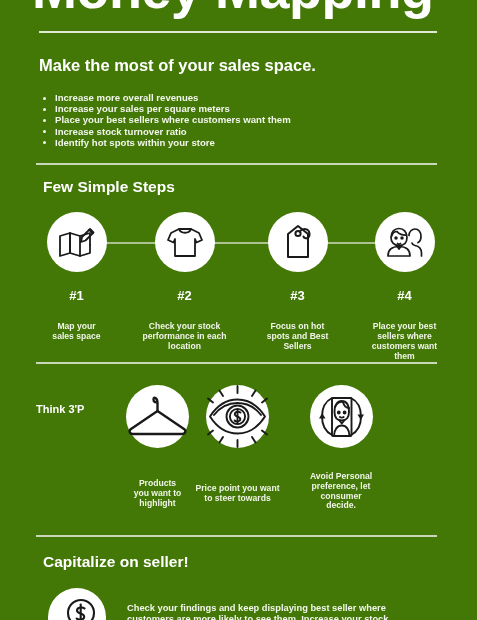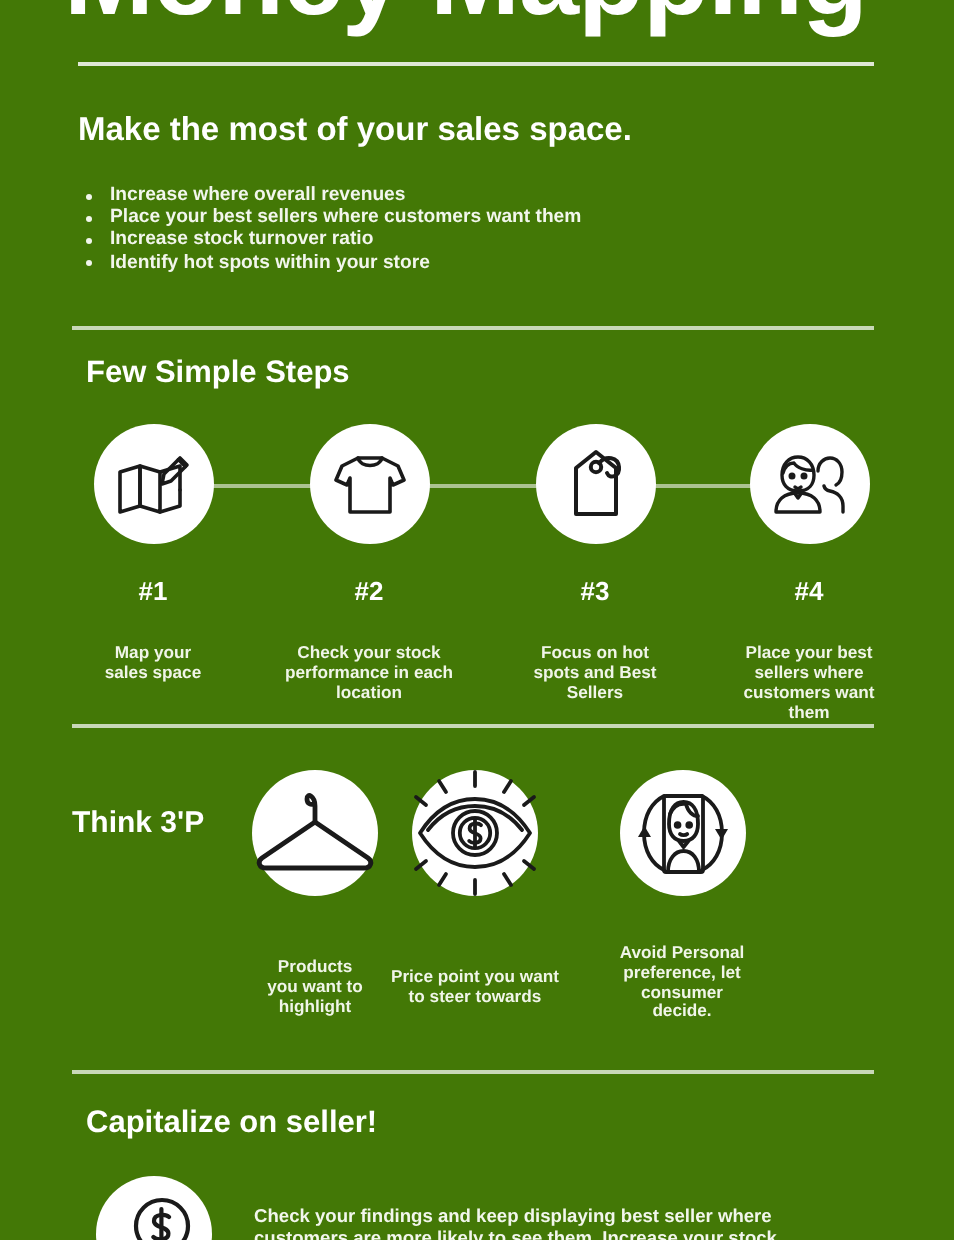--- a/index.html
+++ b/index.html
@@ -47,21 +47,21 @@
   .rule-3{left:36px;top:535px;width:401px;}
 
   
   .sec-head{
     position:absolute;font-size:15.5px;font-weight:700;color:#ffffff;text-align:right;
   }
   .head-steps{left:43px;top:178px;}
   .head-capitalize{left:43px;top:553px;}
   .think-label{
     position:absolute;left:36px;top:403px;
-    font-size:15px;font-weight:700;color:#ffffff;
+    font-size:11px;font-weight:700;color:#ffffff;
   }
 
   
   .steps{position:absolute;left:0;top:212px;width:477px;height:140px;}
   .step-line{
     position:absolute;left:104px;top:30px;width:293px;height:1.5px;
     background:#cfdcc0;opacity:.75;
   }
   .step{position:absolute;width:107px;text-align:center;}
   .step .circle{
@@ -117,21 +117,22 @@
 </head>
 <body>
 
 <div class="page">
 
   <div class="title">Money Mapping</div>
   <div class="title-rule"></div>
   <div class="subhead">Make the most of your sales space.</div>
 
   <ul class="bullets">
-    <li>Increase where overall revenues</li>
+    <li>Increase more overall revenues</li>
+    <li>Increase your sales per square meters</li>
     <li>Place your best sellers where customers want them</li>
     <li>Increase stock turnover ratio</li>
     <li>Identify hot spots within your store</li>
   </ul>
 
   <div class="rule rule-1"></div>
 
   <div class="sec-head head-steps">Few Simple Steps</div>
 
   <div class="steps">

